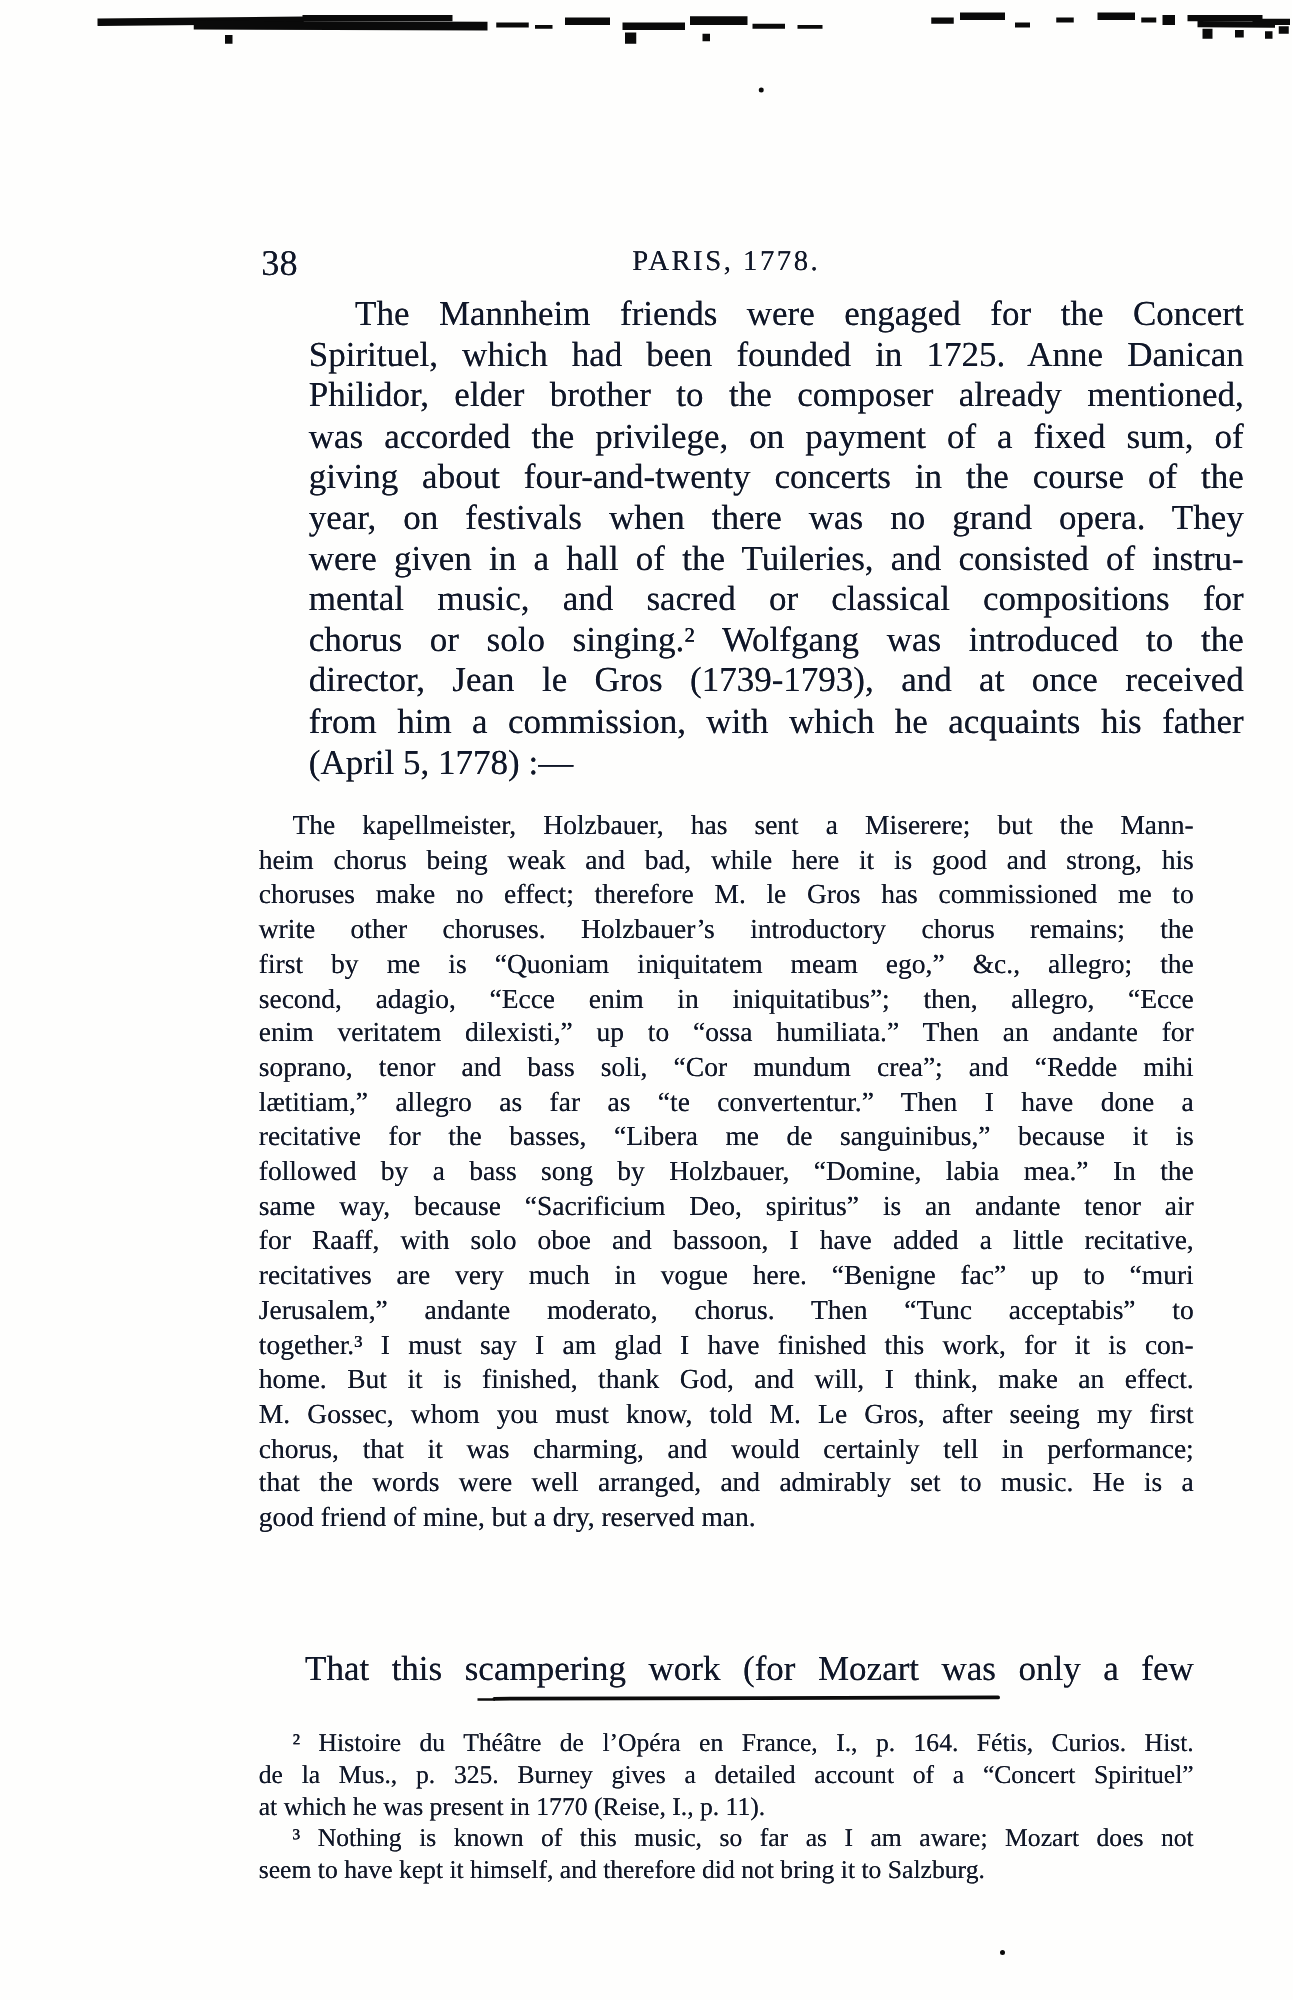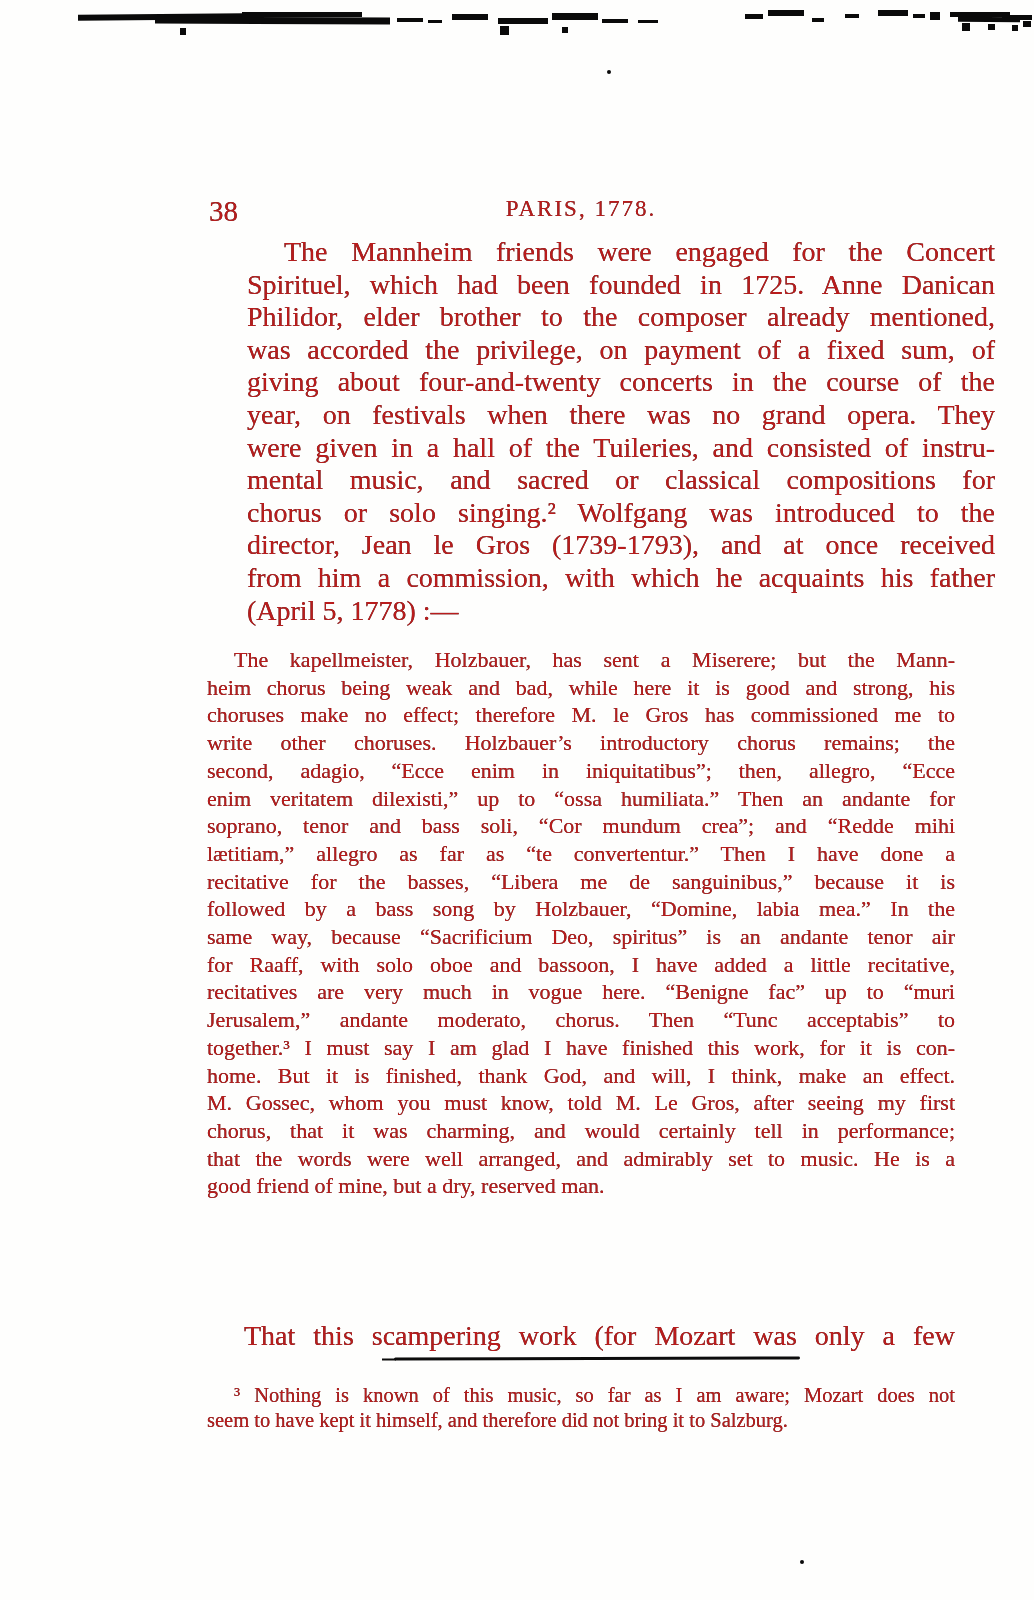--- a/index.html
+++ b/index.html
@@ -1,20 +1,20 @@
 <!DOCTYPE html>
 <html><head>
 <meta charset="utf-8">
 <style>
   html,body{margin:0;padding:0;background:#ffffff;}
   .page{
     position:relative;
     width:1034px;height:1600px;
     background:#fefefd;
-    color:#b91c1c;
+    color:#0f172a;
     font-family:"Liberation Serif","DejaVu Serif",serif;
     overflow:hidden;
     text-shadow:0 0 0.5px rgba(20,18,16,0.85);
   }
   
   .artifacts i, .speck{
     position:absolute;display:block;background:#0a0a0a;
   }
   .speck{border-radius:50%;}
   
@@ -99,20 +99,21 @@
       <div class="line">director, Jean le Gros (1739-1793), and at once received</div>
       <div class="line">from him a commission, with which he acquaints his father</div>
       <div class="line last">(April 5, 1778) :—</div>
     </div>
 
   <div class="para quote">
       <div class="line first">The kapellmeister, Holzbauer, has sent a Miserere; but the Mann-</div>
       <div class="line">heim chorus being weak and bad, while here it is good and strong, his</div>
       <div class="line">choruses make no effect; therefore M. le Gros has commissioned me to</div>
       <div class="line">write other choruses.  Holzbauer’s introductory chorus remains; the</div>
+      <div class="line">first by me is “Quoniam iniquitatem meam ego,” &amp;c., allegro; the</div>
       <div class="line">second, adagio, “Ecce enim in iniquitatibus”; then, allegro, “Ecce</div>
       <div class="line">enim veritatem dilexisti,” up to “ossa humiliata.”  Then an andante for</div>
       <div class="line">soprano, tenor and bass soli, “Cor mundum crea”; and “Redde mihi</div>
       <div class="line">lætitiam,” allegro as far as “te convertentur.”  Then I have done a</div>
       <div class="line">recitative for the basses, “Libera me de sanguinibus,” because it is</div>
       <div class="line">followed by a bass song by Holzbauer, “Domine, labia mea.”  In the</div>
       <div class="line">same way, because “Sacrificium Deo, spiritus” is an andante tenor air</div>
       <div class="line">for Raaff, with solo oboe and bassoon, I have added a little recitative,</div>
       <div class="line">recitatives are very much in vogue here.  “Benigne fac” up to “muri</div>
       <div class="line">Jerusalem,” andante moderato, chorus.  Then “Tunc acceptabis” to</div>
@@ -125,18 +126,23 @@
     </div>
 
   <div class="para para2">
       <div class="line first">That this scampering work (for Mozart was only a few</div>
     </div>
 
   <div class="separator"></div>
 
   <div class="fnblock">
     <div class="para fn">
+        <div class="line first">² Histoire du Théâtre de l’Opéra en France, I., p. 164.  Fétis, Curios. Hist.</div>
+        <div class="line">de la Mus., p. 325.  Burney gives a detailed account of a “Concert Spirituel”</div>
+        <div class="line last">at which he was present in 1770 (Reise, I., p. 11).</div>
+      </div>
+    <div class="para fn">
         <div class="line first">³ Nothing is known of this music, so far as I am aware; Mozart does not</div>
         <div class="line last">seem to have kept it himself, and therefore did not bring it to Salzburg.</div>
       </div>
   </div>
 
 </div>
 
 </body></html>

